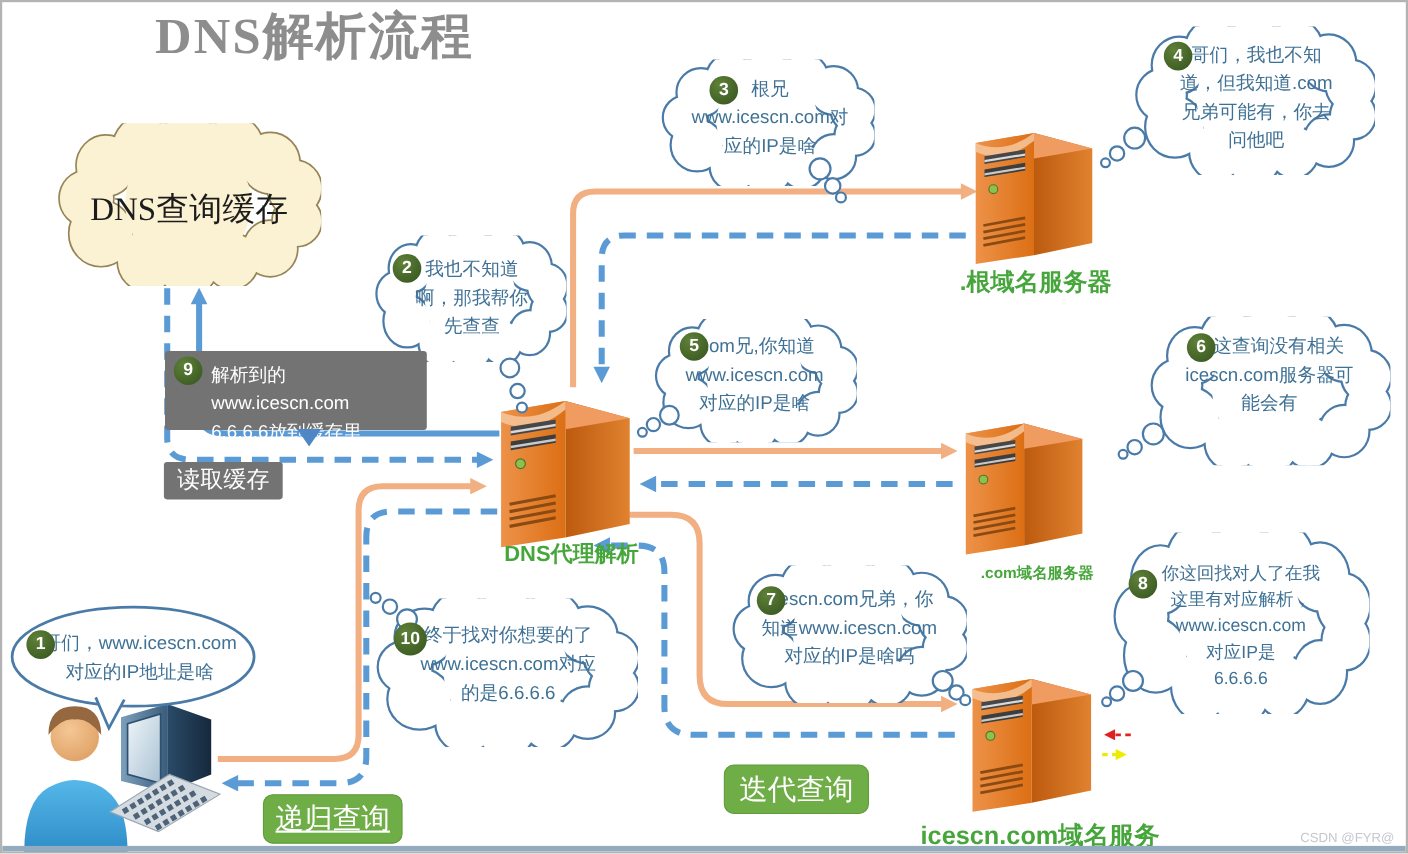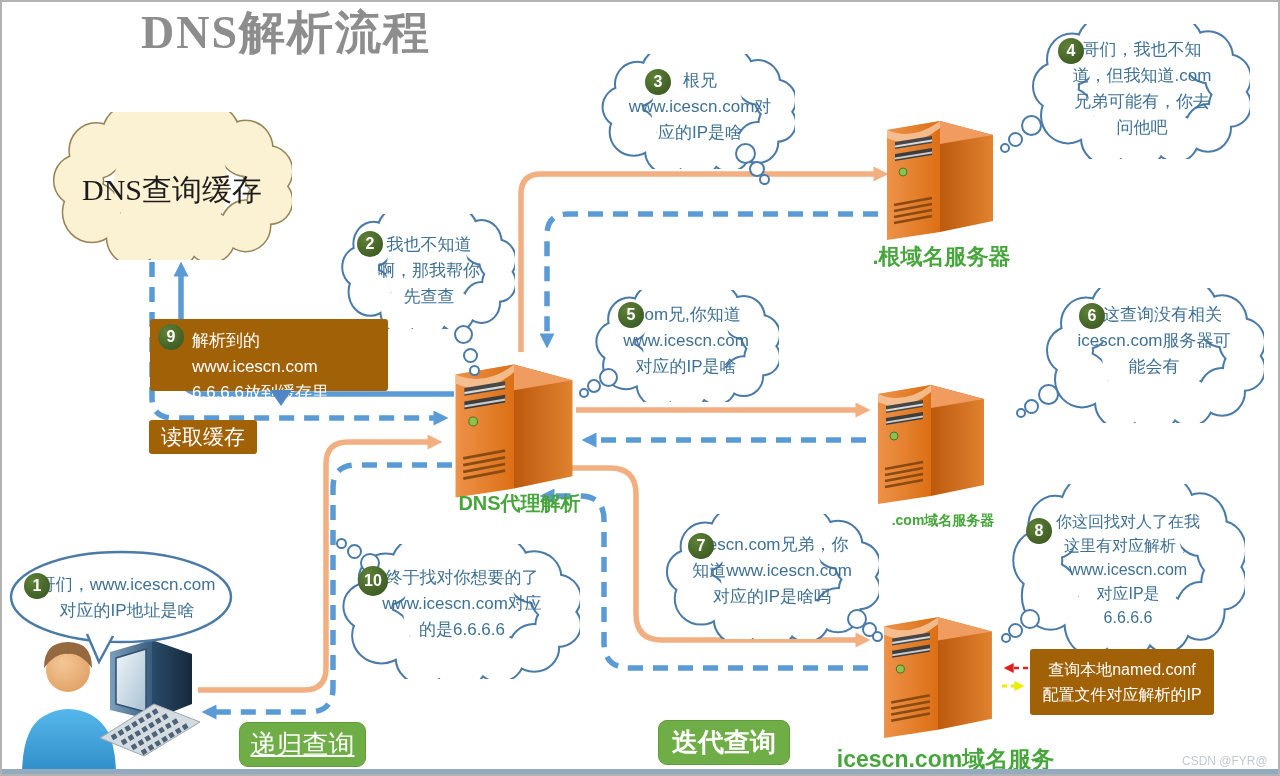--- a/index.html
+++ b/index.html
@@ -10,29 +10,29 @@
   svg.bubble{position:absolute;z-index:4;}
   svg.figure{position:absolute;}
   .title{position:absolute;left:128px;top:0px;font-family:"Liberation Serif",serif;font-weight:bold;font-size:46px;color:#8d8d8d;letter-spacing:2px;z-index:6;margin-left:11px;}
   .cloudtext{position:absolute;left:55px;top:168px;width:230px;text-align:center;font-family:"Liberation Serif",serif;font-size:30px;color:#1c1c1c;z-index:6;}
   .btxt{position:absolute;color:#3F7195;font-size:17px;line-height:26px;text-align:center;z-index:5;}
   .btxt .line{white-space:nowrap;}
   .small{font-size:16px;line-height:24px;}
   .badge{position:absolute;width:26px;height:26px;border-radius:50%;background:radial-gradient(circle at 35% 30%,#5f8138,#34521e);color:#ffffff;font-weight:bold;font-size:16px;display:flex;align-items:center;justify-content:center;z-index:7;}
   .badge.big{width:30px;height:30px;}
   .dot{position:absolute;background:#ffffff;border:2px solid #4A7BA8;border-radius:50%;z-index:5;}
-  .bluebox{position:absolute;background:#a16207;color:#ffffff;z-index:6;border-radius:3px;}
+  .bluebox{position:absolute;background:#737373;color:#ffffff;z-index:6;border-radius:3px;}
   #label9{left:148px;top:317px;width:238px;height:72px;font-size:17px;line-height:26px;padding:9px 6px 6px 42px;box-sizing:border-box;text-align:left;}
   #label9:after{content:"";position:absolute;left:120px;bottom:-15px;width:0;height:0;border-left:11px solid transparent;border-right:11px solid transparent;border-top:16px solid #4E86C6;}
   #cacheReadLabel{left:147px;top:418px;width:108px;height:34px;font-size:21px;line-height:34px;text-align:center;}
   #namedBox{left:1028px;top:647px;width:184px;height:66px;font-size:16px;line-height:25px;text-align:center;padding-top:8px;box-sizing:border-box;}
   .greenlabel{position:absolute;color:#47A63B;font-weight:600;text-align:center;z-index:6;}
   .gbutton{position:absolute;background:#6FAD46;border:1px solid #5f9c3a;border-radius:9px;color:#ffffff;display:flex;align-items:center;justify-content:center;font-size:26px;z-index:6;}
   #btnRecursive{left:237px;top:720px;width:125px;height:43px;text-decoration:underline;}
-  #btnIterative{left:656px;top:718px;width:130px;height:43px;font-weight:bold;}
+  #btnIterative{left:656px;top:693px;width:130px;height:43px;}
   .watermark{position:absolute;left:1180px;top:752px;font-size:12px;color:#c4c9cf;z-index:8;}
   .bottombar{position:absolute;left:0;bottom:0;width:100%;height:5px;background:#93AABF;z-index:9;}
 </style>
 </head>
 <body>
 
 <div id="canvas">
 
   <svg width="0" height="0" style="position:absolute" aria-hidden="true">
     <defs>
@@ -295,24 +295,20 @@
   <div class="dot" style="left:334px;top:536px;width:7px;height:7px"></div>
 
   <div class="bluebox" id="label9">
     <div class="line">解析到的www.icescn.com</div>
     <div class="line">6.6.6.6放到缓存里</div>
   </div>
   <div class="badge" style="left:156px;top:322px">9</div>
 
   <div class="bluebox" id="cacheReadLabel">读取缓存</div>
 
-  <div class="bluebox" id="namedBox">
-    <div class="line">查询本地named.conf</div>
-    <div class="line">配置文件对应解析的IP</div>
-  </div>
 
   <div class="gbutton" id="btnRecursive">递归查询</div>
   <div class="gbutton" id="btnIterative">迭代查询</div>
 
   <svg class="figure" style="left:100px;top:626px;width:100px;height:102px;z-index:3" viewBox="0 0 100 102">
     <polygon points="50,12 90,26 90,76 50,92" fill="url(#g-mside)"></polygon>
     <polygon points="8,24 50,12 50,92 8,82" fill="url(#g-mfront)"></polygon>
     <polygon points="14,30 44,21 44,84 14,76" fill="url(#g-screen)" stroke="#2F4F6E" stroke-width="1.5"></polygon>
   </svg>
   <svg class="figure" style="left:90px;top:692px;width:115px;height:64px;z-index:5" viewBox="0 0 115 64">

